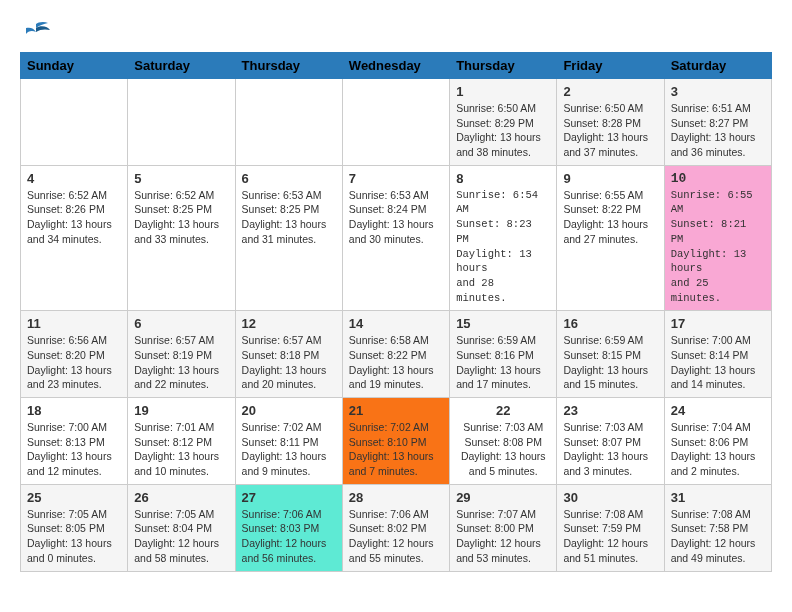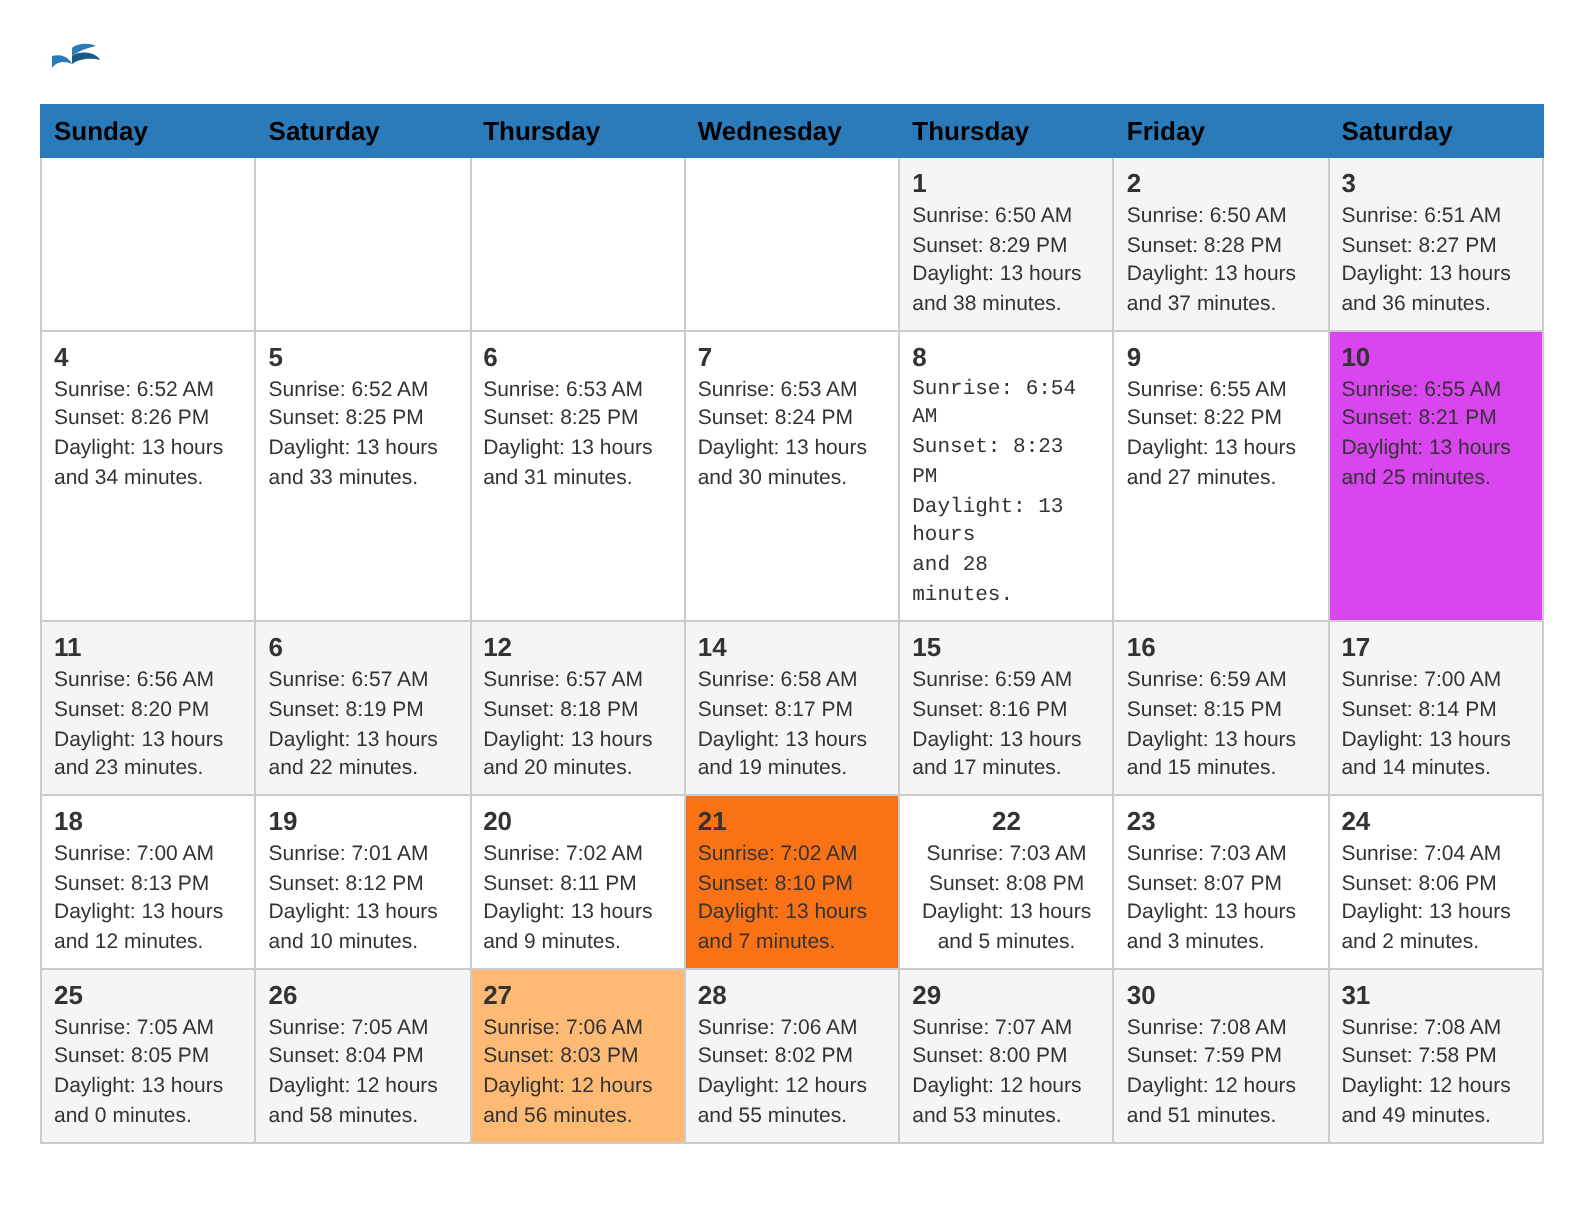--- a/index.html
+++ b/index.html
@@ -196,21 +196,21 @@
 Daylight: 13 hours
 and 28 minutes.</div>
           </td>
           <td style="background: rgb(255, 255, 255);">
             <span class="day-num">9</span>
             <div class="day-info" style="white-space: pre-line;">Sunrise: 6:55 AM
 Sunset: 8:22 PM
 Daylight: 13 hours
 and 27 minutes.</div>
           </td>
-          <td style="background: #d946ef;">
+          <td style="background: #f9a8d4; font-family: Liberation Mono, monospace;">
             <span class="day-num">10</span>
             <div class="day-info" style="white-space: pre-line;">Sunrise: 6:55 AM
 Sunset: 8:21 PM
 Daylight: 13 hours
 and 25 minutes.</div>
           </td>
         </tr>
         <tr>
           <td style="background: rgb(245, 245, 245);">
             <span class="day-num">11</span>
@@ -229,21 +229,21 @@
           <td style="background: rgb(245, 245, 245);">
             <span class="day-num">12</span>
             <div class="day-info" style="white-space: pre-line;">Sunrise: 6:57 AM
 Sunset: 8:18 PM
 Daylight: 13 hours
 and 20 minutes.</div>
           </td>
           <td style="background: rgb(245, 245, 245);">
             <span class="day-num">14</span>
             <div class="day-info" style="white-space: pre-line;">Sunrise: 6:58 AM
-Sunset: 8:17 PM
+Sunset: 8:22 PM
 Daylight: 13 hours
 and 19 minutes.</div>
           </td>
           <td style="background: rgb(245, 245, 245);">
             <span class="day-num">15</span>
             <div class="day-info" style="white-space: pre-line;">Sunrise: 6:59 AM
 Sunset: 8:16 PM
 Daylight: 13 hours
 and 17 minutes.</div>
           </td>
@@ -321,21 +321,21 @@
 Daylight: 13 hours
 and 0 minutes.</div>
           </td>
           <td style="background: rgb(245, 245, 245);">
             <span class="day-num">26</span>
             <div class="day-info" style="white-space: pre-line;">Sunrise: 7:05 AM
 Sunset: 8:04 PM
 Daylight: 12 hours
 and 58 minutes.</div>
           </td>
-          <td style="background: #fdba74;">
+          <td style="background: #5eead4;">
             <span class="day-num">27</span>
             <div class="day-info" style="white-space: pre-line;">Sunrise: 7:06 AM
 Sunset: 8:03 PM
 Daylight: 12 hours
 and 56 minutes.</div>
           </td>
           <td style="background: rgb(245, 245, 245);">
             <span class="day-num">28</span>
             <div class="day-info" style="white-space: pre-line;">Sunrise: 7:06 AM
 Sunset: 8:02 PM

